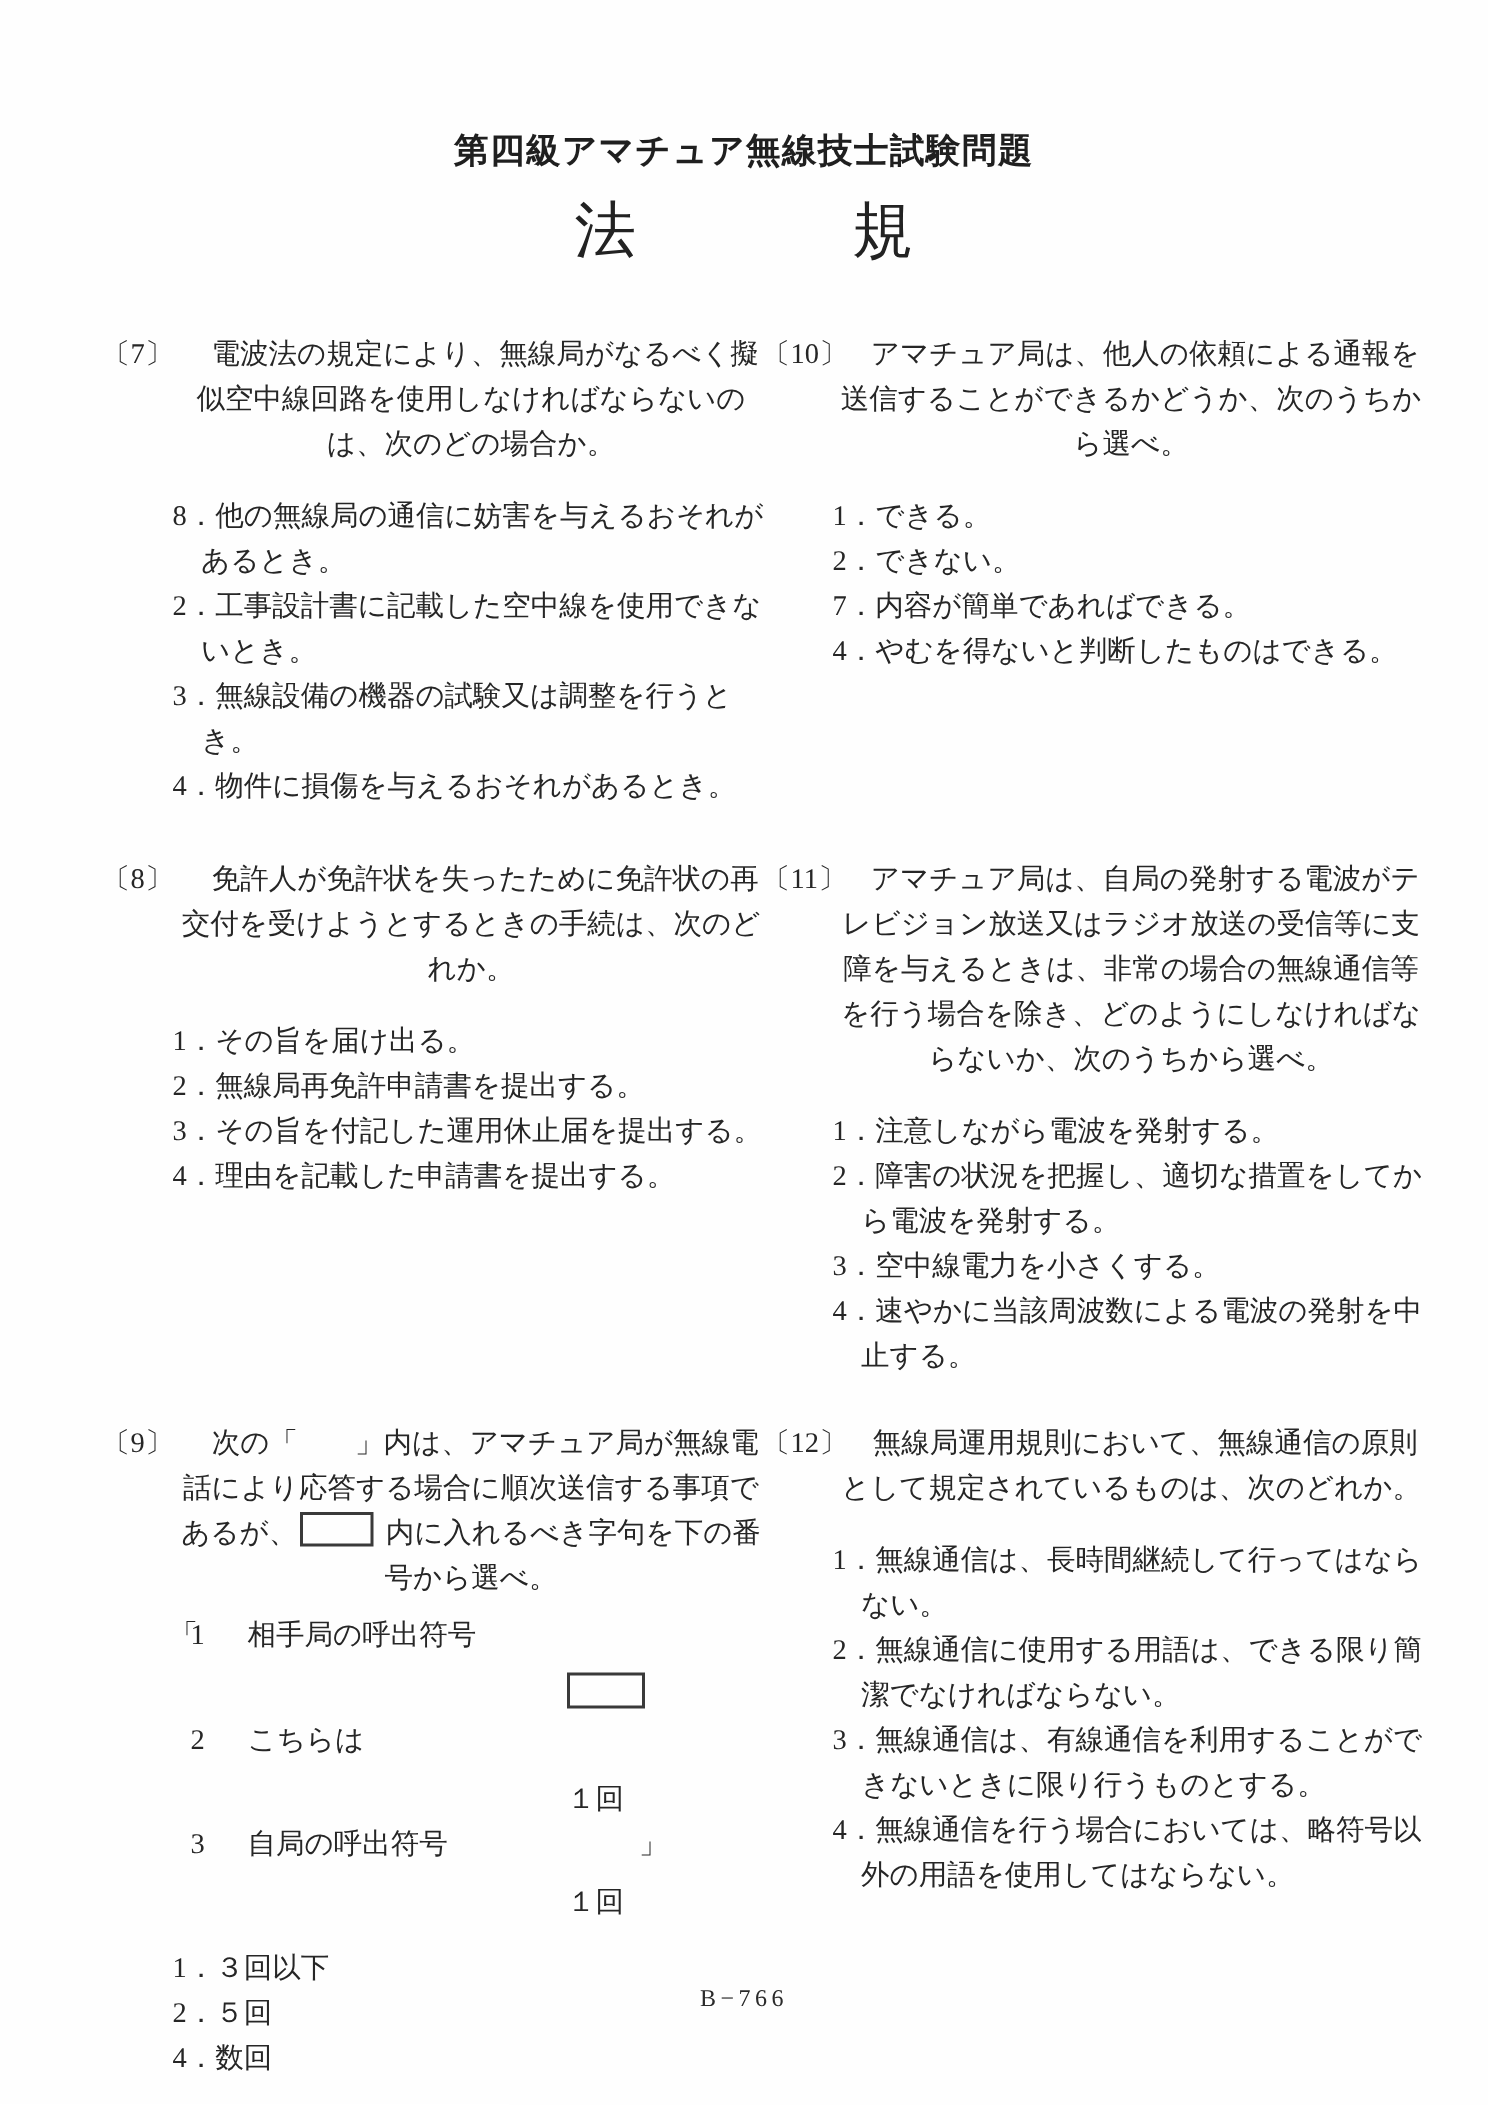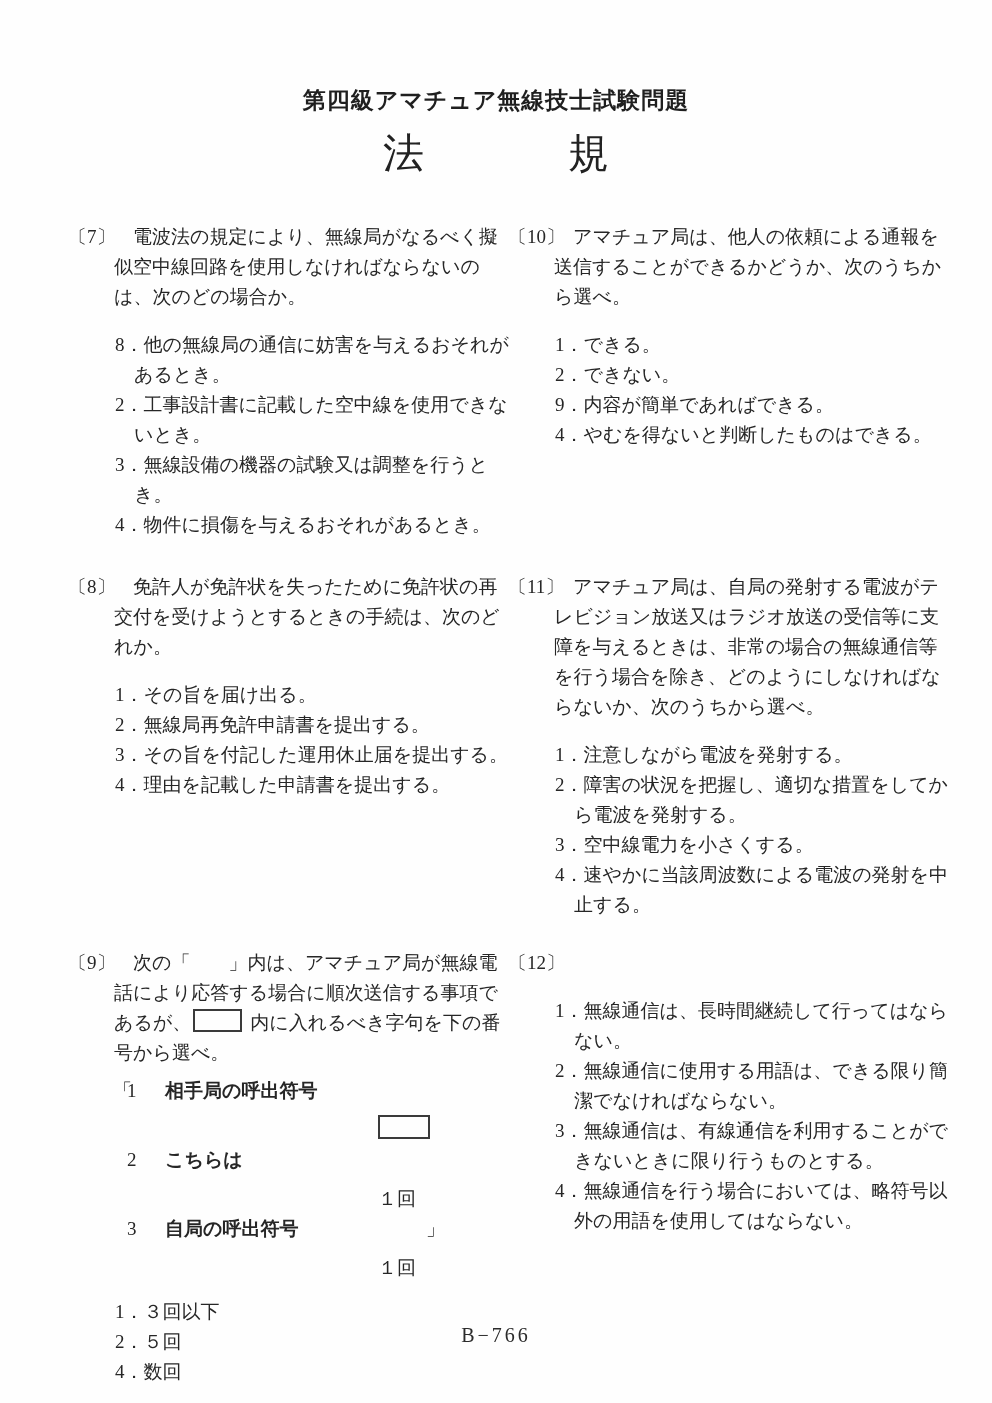--- a/index.html
+++ b/index.html
@@ -39,21 +39,21 @@
     font-size: 19px;
     line-height: 30px;
   }
   .col-left  { left: 68px; }
   .col-right { left: 508px; }
   .row-1 { top: 222px; }
   .row-2 { top: 572px; }
   .row-3 { top: 948px; }
   .q-head { display: flex; align-items: flex-start; }
   .q-label { flex: none; width: 46px; white-space: nowrap; }
-  .q-body { flex: 1; margin: 0; text-indent: 1em; }
+  .q-body { flex: 1; margin: 0; text-indent: 1em; text-align: center; }
   .options {
     list-style: none;
     margin: 18px 0 0 0;
     padding: 0 0 0 47px;
   }
   .options li {
     padding-left: 19px;
     text-indent: -19px;
   }
   .blank-box {
@@ -61,37 +61,37 @@
     width: 45px;
     height: 19px;
     border: 2px solid #3a3a3a;
     vertical-align: -3px;
     margin: 0 8px 0 2px;
   }
   .seq { margin: 8px 0 0 0; }
   .seq-row { display: flex; padding-left: 45px; }
   .seq-bracket { flex: none; width: 14px; }
   .seq-num { flex: none; width: 38px; }
-  .seq-label { flex: none; width: 213px; font-weight: bold; }
+  .seq-label { flex: none; width: 213px; }
   .seq-count { flex: none; margin-top: 39px; }
   .answer-box {
     display: inline-block;
     width: 48px;
     height: 20px;
     border: 2px solid #3a3a3a;
     vertical-align: -3px;
   }
   .seq-close { margin-left: 10px; }
   .q9-options { margin-top: 14px; }
   .footer {
     position: absolute;
     top: 1324px; left: 0;
     width: 100%;
     text-align: center;
-    font-size: 20px;
+    font-size: 16px;
     letter-spacing: 3px;
     color: #2b2b2b;
   }
 </style>
 </head>
 <body>
 
 <div class="page">
 
   <h1 class="doc-title">第四級アマチュア無線技士試験問題</h1>
@@ -161,41 +161,42 @@
   </section>
 
   <section class="q col-right row-1">
     <div class="q-head">
       <span class="q-label">〔10〕</span>
       <p class="q-body">アマチュア局は、他人の依頼による通報を送信することができるかどうか、次のうちから選べ。</p>
     </div>
     <ol class="options">
       <li>1．できる。</li>
       <li>2．できない。</li>
-      <li>9．内容が簡単であればできる。</li>
+      <li>7．内容が簡単であればできる。</li>
       <li>4．やむを得ないと判断したものはできる。</li>
     </ol>
   </section>
 
   <section class="q col-right row-2">
     <div class="q-head">
       <span class="q-label">〔11〕</span>
       <p class="q-body">アマチュア局は、自局の発射する電波がテレビジョン放送又はラジオ放送の受信等に支障を与えるときは、非常の場合の無線通信等を行う場合を除き、どのようにしなければならないか、次のうちから選べ。</p>
     </div>
     <ol class="options">
       <li>1．注意しながら電波を発射する。</li>
       <li>2．障害の状況を把握し、適切な措置をしてから電波を発射する。</li>
       <li>3．空中線電力を小さくする。</li>
       <li>4．速やかに当該周波数による電波の発射を中止する。</li>
     </ol>
   </section>
 
   <section class="q col-right row-3">
     <div class="q-head">
       <span class="q-label">〔12〕</span>
+      <p class="q-body">無線局運用規則において、無線通信の原則として規定されているものは、次のどれか。</p>
     </div>
     <ol class="options">
       <li>1．無線通信は、長時間継続して行ってはならない。</li>
       <li>2．無線通信に使用する用語は、できる限り簡潔でなければならない。</li>
       <li>3．無線通信は、有線通信を利用することができないときに限り行うものとする。</li>
       <li>4．無線通信を行う場合においては、略符号以外の用語を使用してはならない。</li>
     </ol>
   </section>
 
   <div class="footer">B−766</div>

